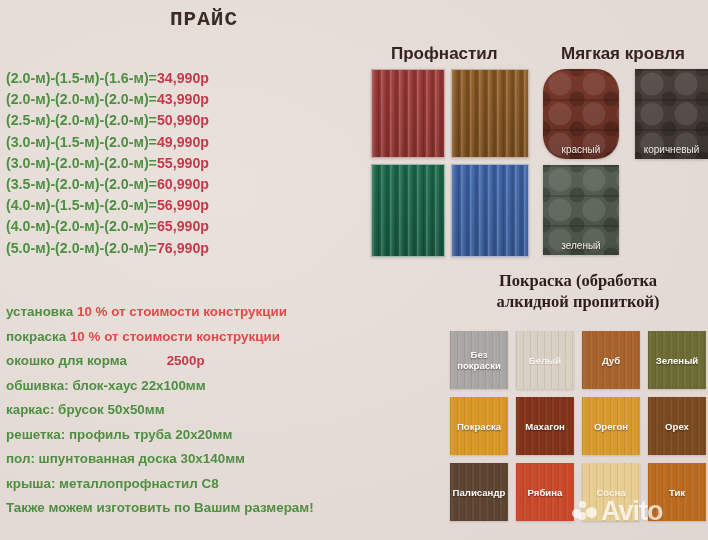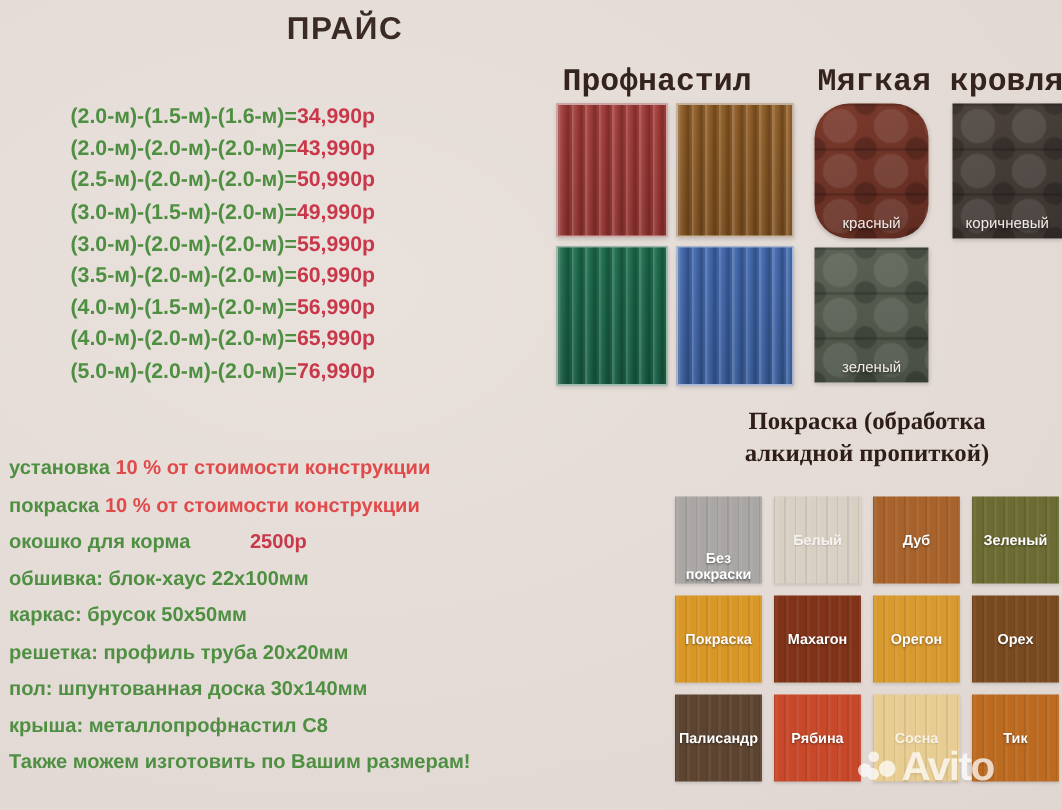--- a/index.html
+++ b/index.html
@@ -9,57 +9,58 @@
     background:#e6ded9;
   }
   #root{
     position:relative;width:708px;height:540px;
     background:
       radial-gradient(ellipse 900px 600px at 30% 35%, #e9e1dc 0%, #e3dad5 55%, #ddd3cf 100%);
   }
   
   .price-title{
     position:absolute;left:170px;top:8px;width:120px;
-    text-align:center;
-    font-family:Liberation Sans, sans-serif;
+    text-align:left;
+    font-family:Liberation Mono, monospace;
     font-weight:bold;font-size:21px;letter-spacing:1px;
     color:#3b2b25;
   }
   
   .price-list{
     position:absolute;left:6px;top:68px;width:300px;
   }
   .price-row{
     font-family:"Liberation Sans", sans-serif;
     font-weight:bold;font-size:14.2px;
     line-height:21.2px;
     white-space:nowrap;
   }
-  .dims{color:#4e8f42;margin-left:41px;}
+  .dims{color:#4e8f42;}
   .amount{color:#c9384a;}
   
   .spec-list{
     position:absolute;left:6px;top:300px;width:350px;
   }
   .spec-row{
     font-family:"Liberation Sans", sans-serif;
     font-weight:bold;font-size:13.4px;
     line-height:24.5px;
     color:#4e8f42;
     white-space:nowrap;
   }
   .spec-row .hl{color:#e04a4a;}
   .spec-row .hl2{color:#c9384a;margin-left:36px;}
   
   .sec-head{
     position:absolute;
-    font-family:Liberation Mono, monospace;
-    font-weight:bold;font-size:21px;
+    font-family:Liberation Sans, sans-serif;
+    font-weight:bold;font-size:17px;
     color:#35231d;
     white-space:nowrap;
+    margin-left:16px;
   }
   #head-prof{left:375px;top:44px;}
   #head-soft{left:545px;top:44px;}
   .paint-head{
     position:absolute;left:452px;top:270px;width:252px;
     text-align:center;
     font-family:"Liberation Serif", serif;
     font-weight:bold;font-size:16.5px;line-height:21px;
     color:#2e1d18;
   }
@@ -237,21 +238,21 @@
     <div class="hexpat2"></div>
     <div class="lbl">зеленый</div>
   </div>
 
   <div class="paint-head">
     <div>Покраска (обработка</div>
     <div>алкидной пропиткой)</div>
   </div>
 
   <div class="paint-grid" id="paint-grid">
-      <div class="swatch" style="background: rgb(169, 166, 164); align-items: flex-end;">
+      <div class="swatch" style="background: rgb(169, 166, 164);">
         <div class="grain"></div>
         <div class="sw-lbl">Без
 покраски</div>
       </div>
       <div class="swatch light" style="background: rgb(217, 208, 196);">
         <div class="grain"></div>
         <div class="sw-lbl">Белый</div>
       </div>
       <div class="swatch" style="background: rgb(168, 98, 44);">
         <div class="grain"></div>

